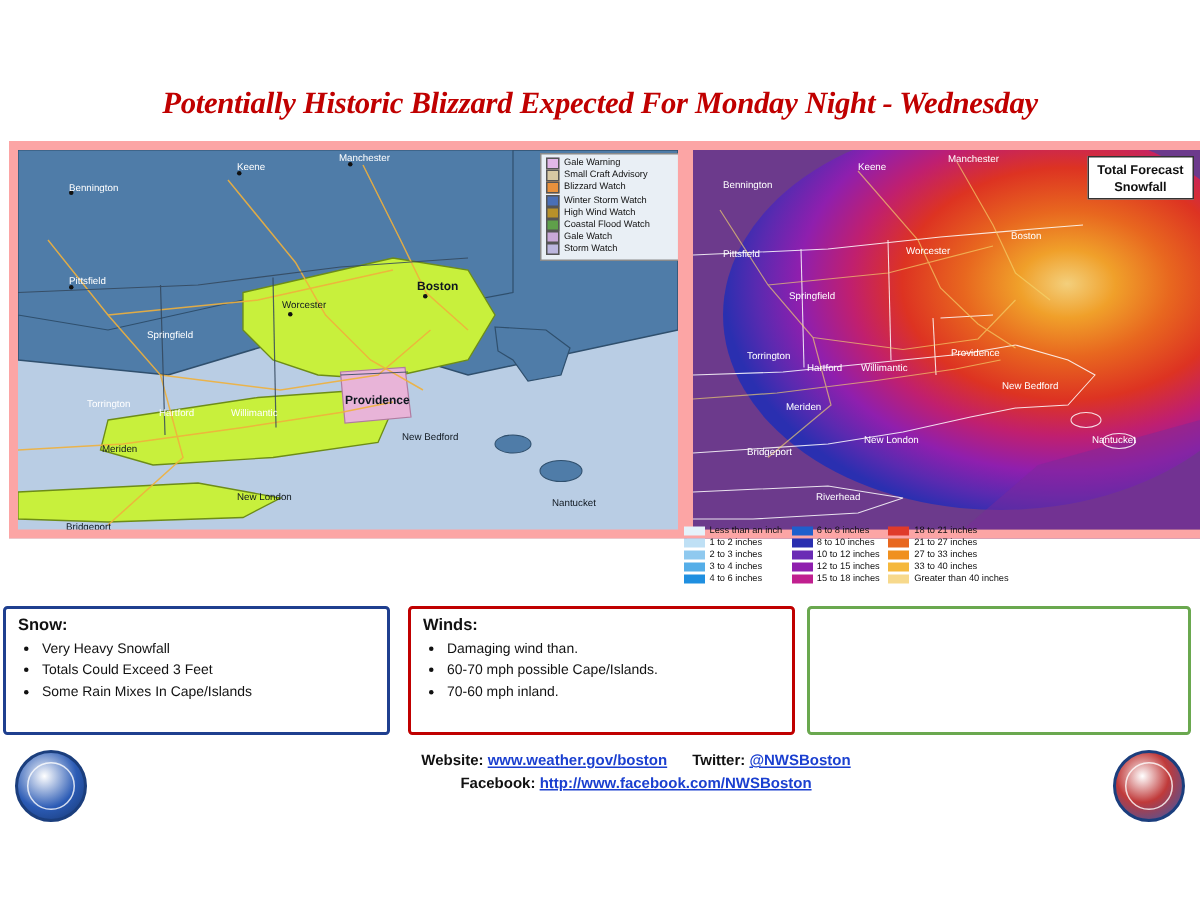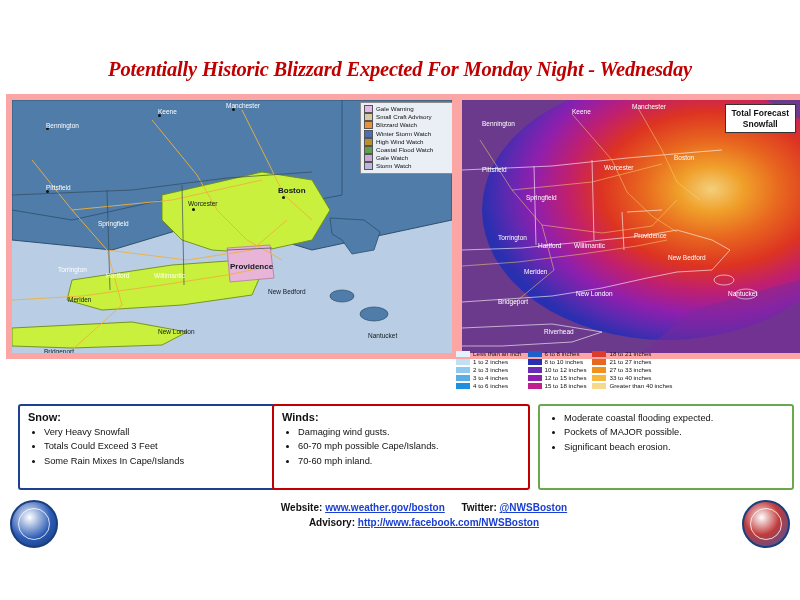--- a/index.html
+++ b/index.html
@@ -134,21 +134,21 @@
     font-weight: bold;
     color: #111;
   }
   .info-box ul {
     margin: 0;
     padding-left: 16px;
     font-size: 9.3px;
     line-height: 1.55;
     color: #111;
   }
-  #box-snow  { left: 18px;   width: 258px; border-color: #1f3f8f; }
+  #box-snow  { left: 2px;   width: 258px; border-color: #1f3f8f; }
   #box-winds { left: 272px; width: 258px; border-color: #c00000; }
   #box-flood { left: 538px; width: 256px; border-color: #6aa84f; }
 
   
   #footer {
     position: absolute;
     left: 0;
     top: 498px;
     width: 800px;
     height: 58px;
@@ -424,48 +424,43 @@
     <ul>
       <li>Very Heavy Snowfall</li>
       <li>Totals Could Exceed 3 Feet</li>
       <li>Some Rain Mixes In Cape/Islands</li>
     </ul>
   </div>
 
   <div class="info-box" id="box-winds">
     <h3>Winds:</h3>
     <ul>
-      <li>Damaging wind gusts.</li>
+      <li>Damaging wind than.</li>
       <li>60-70 mph possible Cape/Islands.</li>
       <li>70-60 mph inland.</li>
     </ul>
   </div>
 
   <div class="info-box" id="box-flood">
-    <ul>
-      <li>Moderate coastal flooding expected.</li>
-      <li>Pockets of MAJOR possible.</li>
-      <li>Significant beach erosion.</li>
-    </ul>
   </div>
 
   <div id="logo-left" class="logo">
       <div class="inner"></div>
     </div>
   <div id="logo-right" class="logo">
       <div class="inner"></div>
     </div>
 
   <div id="footer">
     <div class="line">
       <span class="lbl">Website:</span>
       <span class="link">www.weather.gov/boston</span>
       &nbsp;&nbsp;&nbsp;&nbsp;
       <span class="lbl">Twitter:</span>
       <span class="link">@NWSBoston</span>
     </div>
     <div class="line">
-      <span class="lbl">Advisory:</span>
+      <span class="lbl">Facebook:</span>
       <span class="link">http://www.facebook.com/NWSBoston</span>
     </div>
   </div>
 
 </div>
 
 </body></html>

